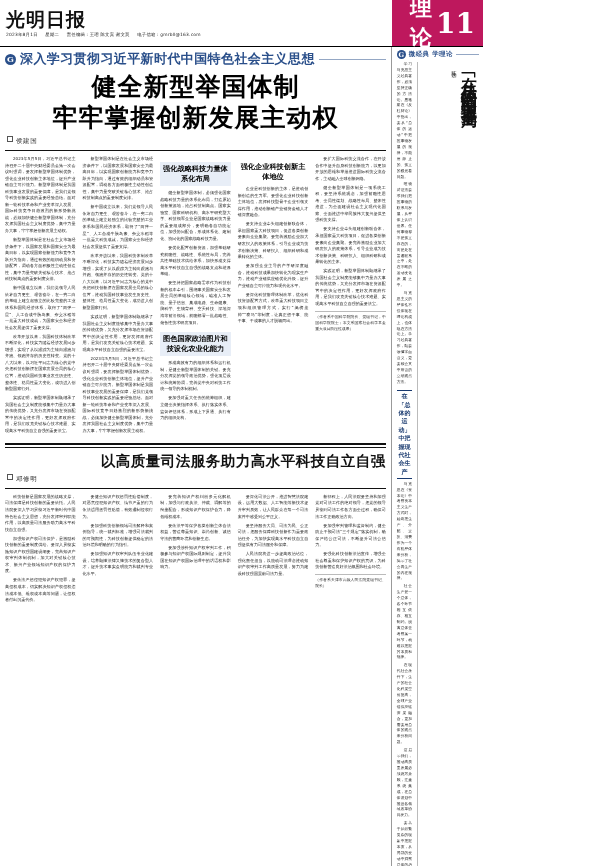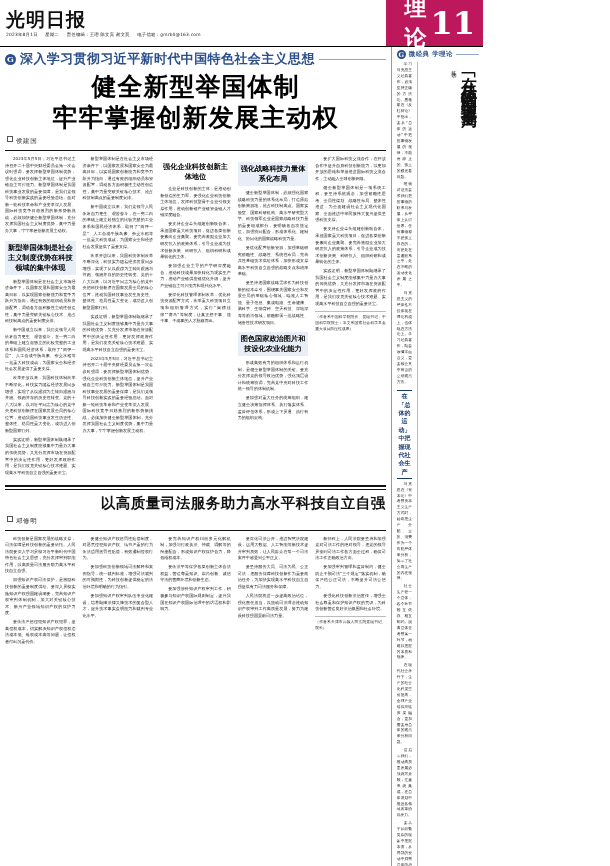--- a/index.html
+++ b/index.html
@@ -66,21 +66,21 @@
     box-sizing: border-box;
   }
   .section-name {
     font-family: "DejaVu Serif", "Liberation Serif", serif;
     font-size: 22px;
     font-weight: bold;
     letter-spacing: 4px;
   }
   .page-number {
     font-family: "DejaVu Serif", "Liberation Serif", serif;
-    font-size: 32px;
+    font-size: 28px;
     font-weight: bold;
     color: #fff;
   }
 
   
   .body-wrap {
     display: flex;
     height: 820px;
   }
   .left-zone {
@@ -315,51 +315,50 @@
       </div>
       <div class="byline">
         <span class="sq"></span><span>侯建国</span>
       </div>
       <div class="rule-thin"></div>
 
       <div class="cols">
 
         <div class="col">
           <p class="para">2023年5月5日，习近平总书记主持召开二十届中央财经委员会第一次会议时强调，要发挥新型举国体制优势，强化企业科技创新主体地位，提升产业链自主可控能力。新型举国体制是我国科技事业发展的重要保障，是我们党领导科技创新实践的重要经验总结。面对新一轮科技革命和产业变革深入发展、国际科技竞争日趋激烈的新形势新挑战，必须加快健全新型举国体制，充分发挥我国社会主义制度优势，集中力量办大事，牢牢掌握创新发展主动权。</p>
-          <div class="sub-head boxed">新型举国体制是社会主义制度优势在科技领域的集中体现</div>
           <p class="para">新型举国体制是在社会主义市场经济条件下，以国家发展和国家安全为最高目标，以实现国家创新能力和竞争力跃升为指向，通过有效的组织动员和资源配置，调动各方面积极性主动性创造性，集中力量突破关键核心技术、抢占科技制高点的重要制度安排。</p>
           <p class="para">新中国成立以来，我们党领导人民依靠自力更生、艰苦奋斗，在一穷二白的基础上建立起独立的比较完整的工业体系和国民经济体系，取得了“两弹一星”、人工合成牛胰岛素、杂交水稻等一批重大科技成就，为国家安全和经济社会发展提供了重要支撑。</p>
           <p class="para">改革开放以来，我国科技体制改革不断深化，科技实力随着经济发展同步增强，实现了从以跟踪为主转向跟跑与并跑、领跑并存的历史性转变。党的十八大以来，以习近平同志为核心的党中央把科技创新摆在国家发展全局的核心位置，推动我国科技事业发生历史性、整体性、格局性重大变化，成功进入创新型国家行列。</p>
           <p class="para">实践证明，新型举国体制既继承了我国社会主义制度能够集中力量办大事的传统优势，又充分发挥市场在资源配置中的决定性作用，更好发挥政府作用，是我们攻克关键核心技术难题、实现高水平科技自立自强的重要法宝。</p>
         </div>
 
         <div class="col">
           <p class="para">新型举国体制是在社会主义市场经济条件下，以国家发展和国家安全为最高目标，以实现国家创新能力和竞争力跃升为指向，通过有效的组织动员和资源配置，调动各方面积极性主动性创造性，集中力量突破关键核心技术、抢占科技制高点的重要制度安排。</p>
           <p class="para">新中国成立以来，我们党领导人民依靠自力更生、艰苦奋斗，在一穷二白的基础上建立起独立的比较完整的工业体系和国民经济体系，取得了“两弹一星”、人工合成牛胰岛素、杂交水稻等一批重大科技成就，为国家安全和经济社会发展提供了重要支撑。</p>
           <p class="para">改革开放以来，我国科技体制改革不断深化，科技实力随着经济发展同步增强，实现了从以跟踪为主转向跟跑与并跑、领跑并存的历史性转变。党的十八大以来，以习近平同志为核心的党中央把科技创新摆在国家发展全局的核心位置，推动我国科技事业发生历史性、整体性、格局性重大变化，成功进入创新型国家行列。</p>
           <p class="para">实践证明，新型举国体制既继承了我国社会主义制度能够集中力量办大事的传统优势，又充分发挥市场在资源配置中的决定性作用，更好发挥政府作用，是我们攻克关键核心技术难题、实现高水平科技自立自强的重要法宝。</p>
           <p class="para">2023年5月5日，习近平总书记主持召开二十届中央财经委员会第一次会议时强调，要发挥新型举国体制优势，强化企业科技创新主体地位，提升产业链自主可控能力。新型举国体制是我国科技事业发展的重要保障，是我们党领导科技创新实践的重要经验总结。面对新一轮科技革命和产业变革深入发展、国际科技竞争日趋激烈的新形势新挑战，必须加快健全新型举国体制，充分发挥我国社会主义制度优势，集中力量办大事，牢牢掌握创新发展主动权。</p>
-        </div>
-
-        <div class="col">
-          <div class="sub-head">强化企业科技创新主体地位</div>
-          <p class="para">企业是科技创新的主体，是推动创新创造的生力军。要强化企业科技创新主体地位，发挥科技型骨干企业引领支撑作用，推动创新链产业链资金链人才链深度融合。</p>
-          <p class="para">要支持企业牵头组建创新联合体，承担国家重大科技项目，促进各类创新要素向企业集聚。要完善激励企业加大研发投入的政策体系，引导企业成为技术创新决策、科研投入、组织科研和成果转化的主体。</p>
-          <p class="para">要加强企业主导的产学研深度融合，推动科技成果加快转化为现实生产力，推动产业链供应链优化升级，提升产业链自主可控能力和现代化水平。</p>
-          <p class="para">要深化科技管理体制改革，优化科技资源配置方式，改革重大科技项目立项和组织管理方式，实行“揭榜挂帅”“赛马”等制度，让真正想干事、能干事、干成事的人才脱颖而出。</p>
         </div>
 
         <div class="col">
           <div class="sub-head boxed">强化战略科技力量体系化布局</div>
           <p class="para">健全新型举国体制，必须强化国家战略科技力量的体系化布局，打造原始创新策源地，抢占科技制高点。国家实验室、国家科研机构、高水平研究型大学、科技领军企业是国家战略科技力量的重要组成部分，要明确各自功能定位，加强协同配合，形成体系化、建制化、协同化的国家战略科技力量。</p>
           <p class="para">要优化配置创新资源，加强基础研究前瞻性、战略性、系统性布局，完善共性基础技术供给体系，加快形成支撑高水平科技自立自强的战略支点和雄厚基础。</p>
           <p class="para">要坚持把国家战略需求作为科技创新的根本牵引，围绕事关国家安全和发展全局的基础核心领域，瞄准人工智能、量子信息、集成电路、生命健康、脑科学、生物育种、空天科技、深地深海等前沿领域，前瞻部署一批战略性、储备性技术研发项目。</p>
           <div class="sub-head boxed">图色国家政治图片和技设化农业化能力</div>
           <p class="para">形成高效有力的组织体系和运行机制，是健全新型举国体制的关键。要充分发挥党的领导政治优势，强化顶层设计和统筹协调，完善党中央对科技工作统一领导的体制机制。</p>
           <p class="para">要加强对重大任务的统筹组织，建立健全决策指挥体系、执行落实体系、监督评估体系，形成上下贯通、执行有力的组织架构。</p>
+        </div>
+
+        <div class="col">
+          <div class="sub-head">强化企业科技创新主体地位</div>
+          <p class="para">企业是科技创新的主体，是推动创新创造的生力军。要强化企业科技创新主体地位，发挥科技型骨干企业引领支撑作用，推动创新链产业链资金链人才链深度融合。</p>
+          <p class="para">要支持企业牵头组建创新联合体，承担国家重大科技项目，促进各类创新要素向企业集聚。要完善激励企业加大研发投入的政策体系，引导企业成为技术创新决策、科研投入、组织科研和成果转化的主体。</p>
+          <p class="para">要加强企业主导的产学研深度融合，推动科技成果加快转化为现实生产力，推动产业链供应链优化升级，提升产业链自主可控能力和现代化水平。</p>
+          <p class="para">要深化科技管理体制改革，优化科技资源配置方式，改革重大科技项目立项和组织管理方式，实行“揭榜挂帅”“赛马”等制度，让真正想干事、能干事、干成事的人才脱颖而出。</p>
         </div>
 
         <div class="col">
           <p class="para">要扩大国际科技交流合作，在开放合作中提升自身科技创新能力，以更加开放的思维和举措推进国际科技交流合作，主动融入全球创新网络。</p>
           <p class="para">健全新型举国体制是一项系统工程，要坚持系统观念，加强前瞻性思考、全局性谋划、战略性布局、整体性推进，为全面建设社会主义现代化国家、全面推进中华民族伟大复兴提供坚强科技支撑。</p>
           <p class="para">要支持企业牵头组建创新联合体，承担国家重大科技项目，促进各类创新要素向企业集聚。要完善激励企业加大研发投入的政策体系，引导企业成为技术创新决策、科研投入、组织科研和成果转化的主体。</p>
           <p class="para">实践证明，新型举国体制既继承了我国社会主义制度能够集中力量办大事的传统优势，又充分发挥市场在资源配置中的决定性作用，更好发挥政府作用，是我们攻克关键核心技术难题、实现高水平科技自立自强的重要法宝。</p>
           <div class="src-note">（作者系中国科学院院长、党组书记，中国科学院院士；本文系国家社会科学基金重大项目阶段性成果）</div>
         </div>
       </div>

